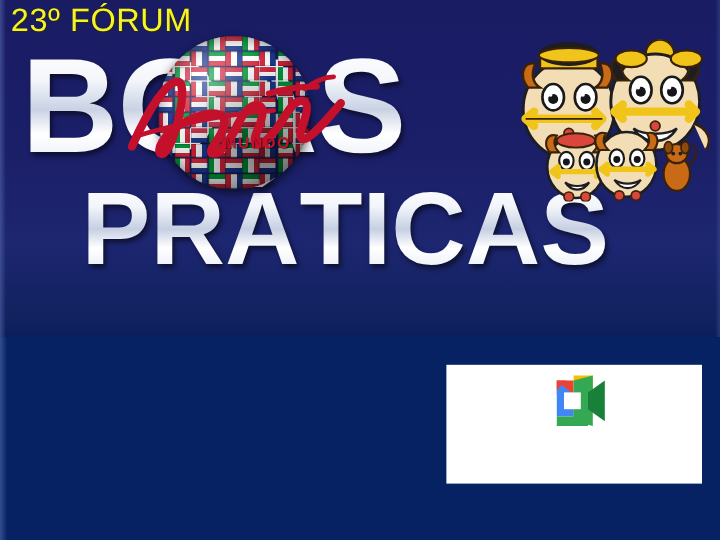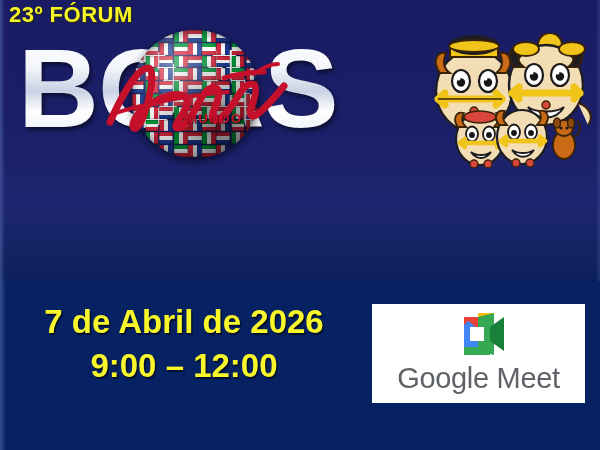--- a/index.html
+++ b/index.html
@@ -18,21 +18,21 @@
     background:linear-gradient(180deg,#191c63 0%,#1b1f68 45%,#1d2670 72%,#11225f 94%,#0b1f5c 100%);
     overflow:hidden;
   }
   .banner-edge-l{position:absolute;left:0;top:0;width:5px;height:281px;
     background:linear-gradient(90deg,rgba(90,110,180,.55),rgba(25,28,99,0));}
   .banner-edge-r{position:absolute;right:0;top:0;width:4px;height:281px;
     background:linear-gradient(270deg,rgba(70,90,160,.4),rgba(25,28,99,0));}
 
   .forum-tag{
     position:absolute;left:9px;top:2px;
-    font-size:22px;font-weight:bold;letter-spacing:.5px;
+    font-size:27px;font-weight:normal;letter-spacing:.5px;
     color:#f7f425;
     text-shadow:1px 1px 0 #2a2a10, -0.5px -0.5px 0 rgba(0,0,0,.35);
     white-space:nowrap;
   }
 
   
   .boas{
     position:absolute;left:18px;top:33px;
     font-size:112px;line-height:112px;font-weight:bold;
     letter-spacing:-1px;
@@ -125,20 +125,21 @@
 
 <div id="poster">
 
   <div class="banner">
     <div class="banner-edge-l"></div>
     <div class="banner-edge-r"></div>
 
     <div class="forum-tag">23º FÓRUM</div>
 
     <div class="boas">BOAS</div>
+    <div class="praticas">PRÁTICAS</div>
 
     <div class="globe-wrap">
       <div class="globe" id="globe">
           <div class="flagcell" style="left: 0px; top: 0px; width: 13.6533px; height: 11.776px; transform: scaleX(0.804702); background: linear-gradient(rgb(215, 38, 61) 0px, rgb(215, 38, 61) 33%, rgb(255, 255, 255) 33%, rgb(255, 255, 255) 66%, rgb(27, 58, 147) 66%, rgb(27, 58, 147) 100%); box-shadow: rgba(0, 0, 0, 0.35) 0px 0px 0px 0.5px inset;"></div>
           <div class="flagcell" style="left: 14.2222px; top: 0px; width: 13.6533px; height: 11.776px; transform: scaleX(0.891214); background: linear-gradient(90deg, rgb(0, 155, 58) 0px, rgb(0, 155, 58) 33%, rgb(255, 255, 255) 33%, rgb(255, 255, 255) 66%, rgb(215, 38, 61) 66%, rgb(215, 38, 61) 100%); box-shadow: rgba(0, 0, 0, 0.35) 0px 0px 0px 0.5px inset;"></div>
           <div class="flagcell" style="left: 28.4444px; top: 0px; width: 13.6533px; height: 11.776px; transform: scaleX(0.960219); background: linear-gradient(rgb(215, 38, 61) 0px, rgb(215, 38, 61) 33%, rgb(255, 255, 255) 33%, rgb(255, 255, 255) 66%, rgb(27, 58, 147) 66%, rgb(27, 58, 147) 100%); box-shadow: rgba(0, 0, 0, 0.35) 0px 0px 0px 0.5px inset;"></div>
           <div class="flagcell" style="left: 42.6667px; top: 0px; width: 13.6533px; height: 11.776px; transform: scaleX(1.00466); background: linear-gradient(90deg, rgb(0, 155, 58) 0px, rgb(0, 155, 58) 33%, rgb(255, 255, 255) 33%, rgb(255, 255, 255) 66%, rgb(215, 38, 61) 66%, rgb(215, 38, 61) 100%); box-shadow: rgba(0, 0, 0, 0.35) 0px 0px 0px 0.5px inset;"></div>
           <div class="flagcell" style="left: 56.8889px; top: 0px; width: 13.6533px; height: 11.776px; transform: scaleX(1.02); background: linear-gradient(rgb(215, 38, 61) 0px, rgb(215, 38, 61) 33%, rgb(255, 255, 255) 33%, rgb(255, 255, 255) 66%, rgb(27, 58, 147) 66%, rgb(27, 58, 147) 100%); box-shadow: rgba(0, 0, 0, 0.35) 0px 0px 0px 0.5px inset;"></div>
           <div class="flagcell" style="left: 71.1111px; top: 0px; width: 13.6533px; height: 11.776px; transform: scaleX(1.00466); background: linear-gradient(90deg, rgb(0, 155, 58) 0px, rgb(0, 155, 58) 33%, rgb(255, 255, 255) 33%, rgb(255, 255, 255) 66%, rgb(215, 38, 61) 66%, rgb(215, 38, 61) 100%); box-shadow: rgba(0, 0, 0, 0.35) 0px 0px 0px 0.5px inset;"></div>
           <div class="flagcell" style="left: 85.3333px; top: 0px; width: 13.6533px; height: 11.776px; transform: scaleX(0.960219); background: linear-gradient(rgb(215, 38, 61) 0px, rgb(215, 38, 61) 33%, rgb(255, 255, 255) 33%, rgb(255, 255, 255) 66%, rgb(27, 58, 147) 66%, rgb(27, 58, 147) 100%); box-shadow: rgba(0, 0, 0, 0.35) 0px 0px 0px 0.5px inset;"></div>
@@ -322,33 +323,28 @@
         <circle cx="133" cy="95" r="1.6" fill="#1d1d22"></circle>
         <circle cx="139" cy="95" r="1.6" fill="#1d1d22"></circle>
         <path d="M146 104 C153 100, 154 92, 149 88" stroke="#3a2208" stroke-width="1.8" fill="none"></path>
       </g>
     </svg>
   </div>
 
   <div class="lower">
     <div class="lower-edge"></div>
 
-    <div class="datetime">
-      <div class="date-line">7 de Abril de 2026</div>
-      <div class="time-line">9:00 – 12:00</div>
-    </div>
   </div>
 
   <div class="meet-card">
     <svg class="meet-icon" width="62" height="52" viewBox="0 0 62 52">
       <path d="M16 8 L30 8 L30 20 L16 20 Z" fill="#ea4335"></path>
       <path d="M30 4 L46 4 L46 18 L30 18 Z" fill="#fbbc04"></path>
       <path d="M16 8 L16 20 L16 38 L30 38 L30 20 Z" fill="#4285f4"></path>
       <path d="M16 38 L16 46 L42 46 L42 24 L30 24 L30 38 Z" fill="#34a853"></path>
       <path d="M30 8 L46 4 L46 46 L30 42 Z" fill="#34a853"></path>
       <path d="M42 18 L56 8 L56 42 L42 32 Z" fill="#188038"></path>
       <rect x="22" y="18" width="14" height="14" fill="#ffffff"></rect>
       <path d="M16 8 L24 8 L16 16 Z" fill="#ea4335"></path>
     </svg>
-    <div class="meet-label">Google Meet</div>
   </div>
 
 </div>
 
 </body></html>

